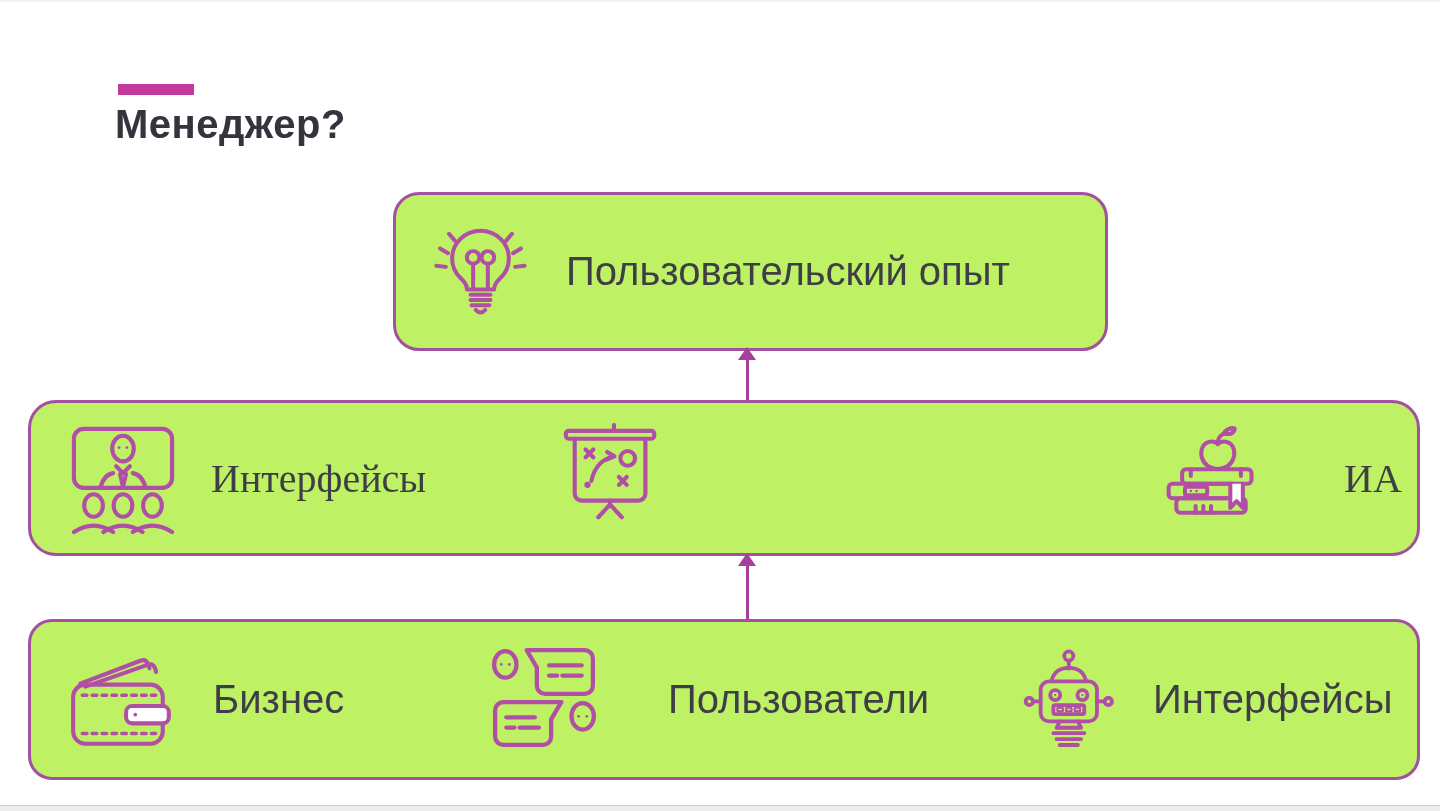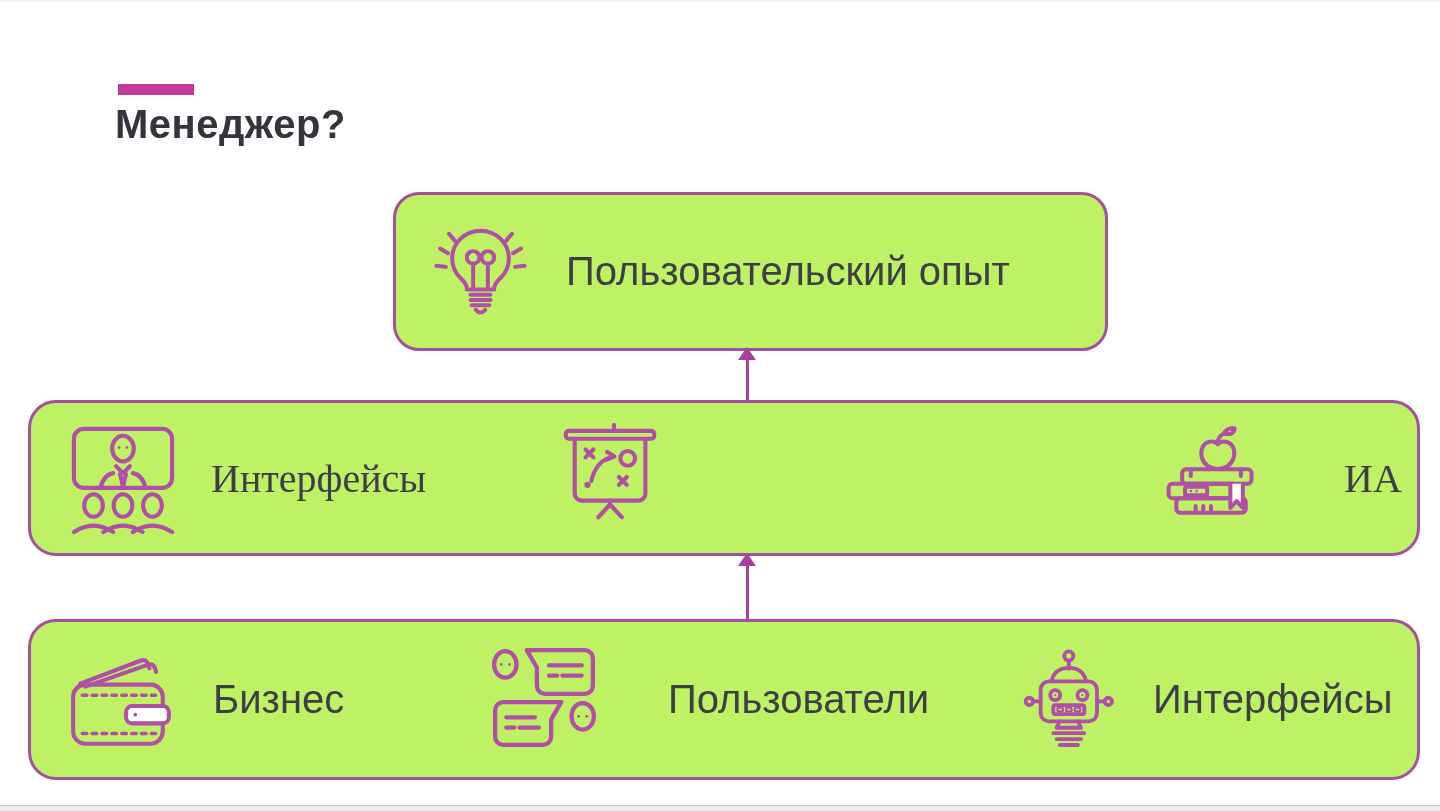--- a/index.html
+++ b/index.html
@@ -19,21 +19,21 @@
   .slide-title {
     position:absolute; left:115px; top:100px; margin:0;
     font-size:40px; font-weight:700; color:#34343d; letter-spacing:0.5px;
   }
   .box {
     position:absolute; background:#bef264;
     border:3px solid #a3519c; border-radius:28px;
   }
   .box-top    { left:393px; top:190px; width:709px;  height:153px; border-radius:26px; }
   .box-middle { left:28px;  top:398px; width:1386px; height:150px;font-family:Liberation Serif, serif; }
-  .box-bottom { left:28px;  top:617px; width:1386px; height:155px; }
+  .box-bottom { left:28px;  top:617px; width:1386px; height:155px;border-radius:24px; }
   .icon { position:absolute; color:#b14ea6; line-height:0; }
   .icon svg { display:block; }
   .label {
     position:absolute; top:0; bottom:0; display:flex; align-items:center;
     font-size:40px; color:#3e3e47; white-space:nowrap;
   }
   .arrow { position:absolute; width:18px; }
   .arrow .head {
     position:absolute; left:0; top:0; width:0; height:0;
     border-left:9px solid transparent; border-right:9px solid transparent;

